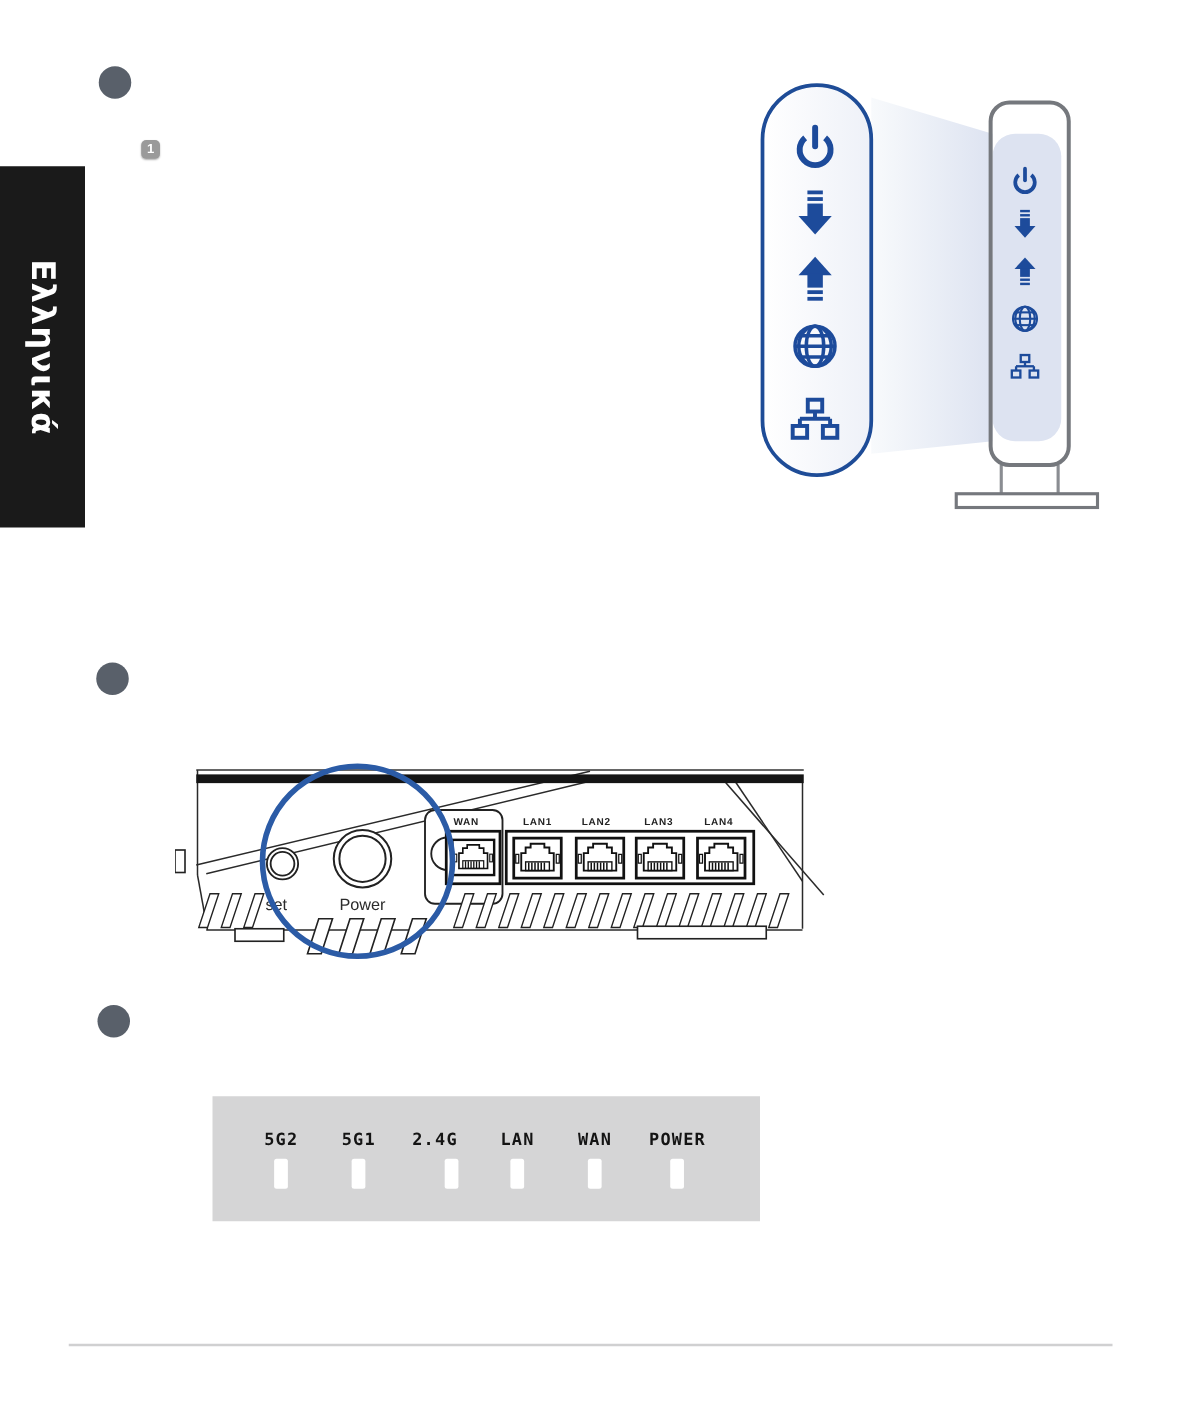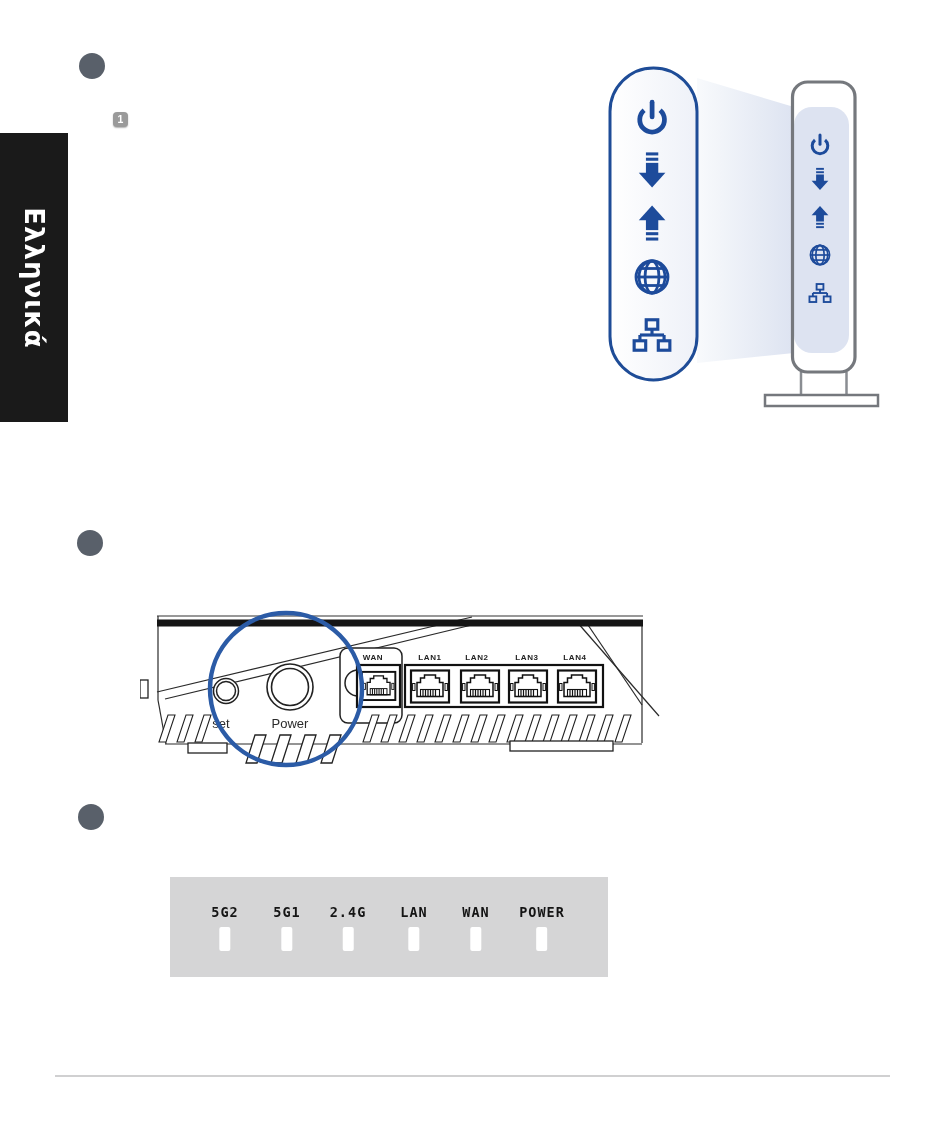--- a/index.html
+++ b/index.html
@@ -20,21 +20,21 @@
   
   .illus{position:absolute;}
   .illus-modem{left:590px;top:45px;}
   .illus-router{left:140px;top:595px;}
   
   .led-panel{position:absolute;left:170px;top:877px;width:438px;height:100px;background:#d5d5d6;}
   .led-col{position:absolute;top:27px;transform:translateX(-50%);display:flex;flex-direction:column;align-items:center;}
   .led-label{font-family:"DejaVu Sans Mono",monospace;font-weight:bold;font-size:13.5px;
              color:#141414;letter-spacing:1px;white-space:nowrap;}
   .led-slot{width:11px;height:24px;background:#ffffff;margin-top:7px;border-radius:2px;}
-  .lc0{left:55px;} .lc1{left:117px;} .lc2{left:178px;} .lc3{left:244px;justify-content:center;} .lc4{left:306px;} .lc5{left:372px;}
+  .lc0{left:55px;} .lc1{left:117px;} .lc2{left:178px;align-items:flex-end;} .lc3{left:244px;justify-content:center;} .lc4{left:306px;} .lc5{left:372px;}
   
   .divider{position:absolute;left:55px;top:1075px;width:835px;height:2px;background:#d0d0d1;}
   svg text{font-family:"Liberation Sans",sans-serif;}
 </style>
 </head>
 <body>
 
 <div class="page">
 
   <div class="lang-tab">

